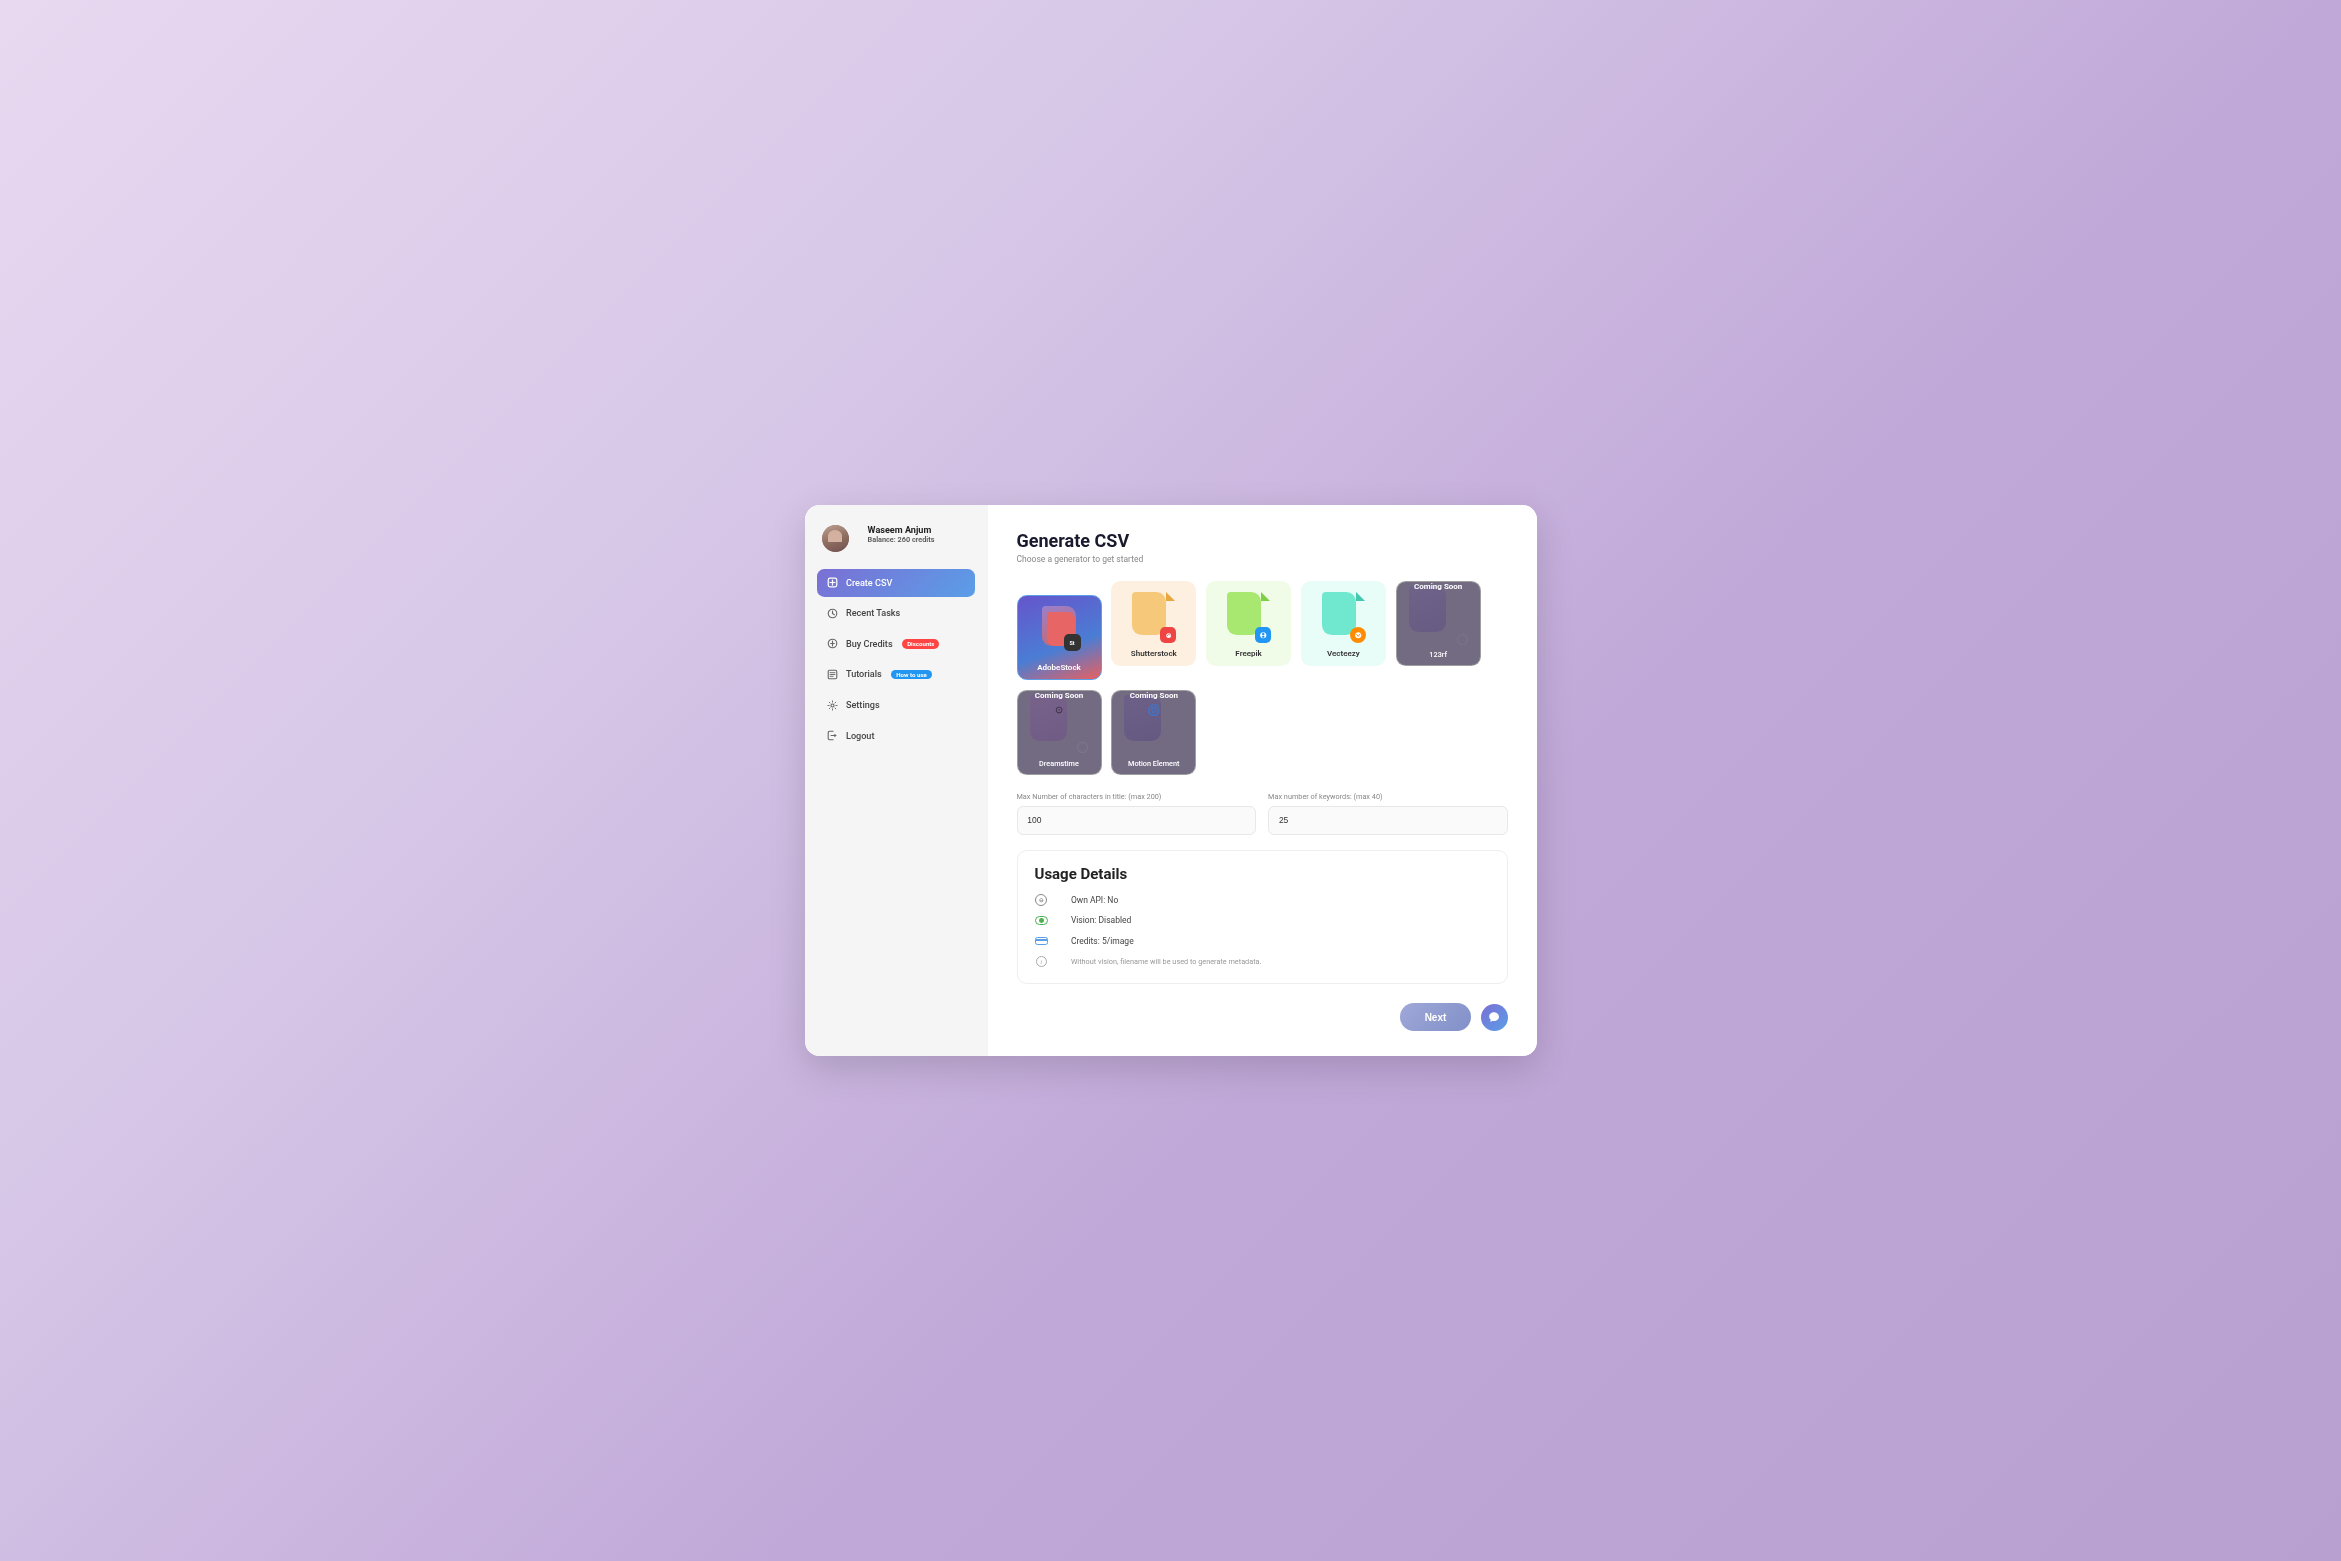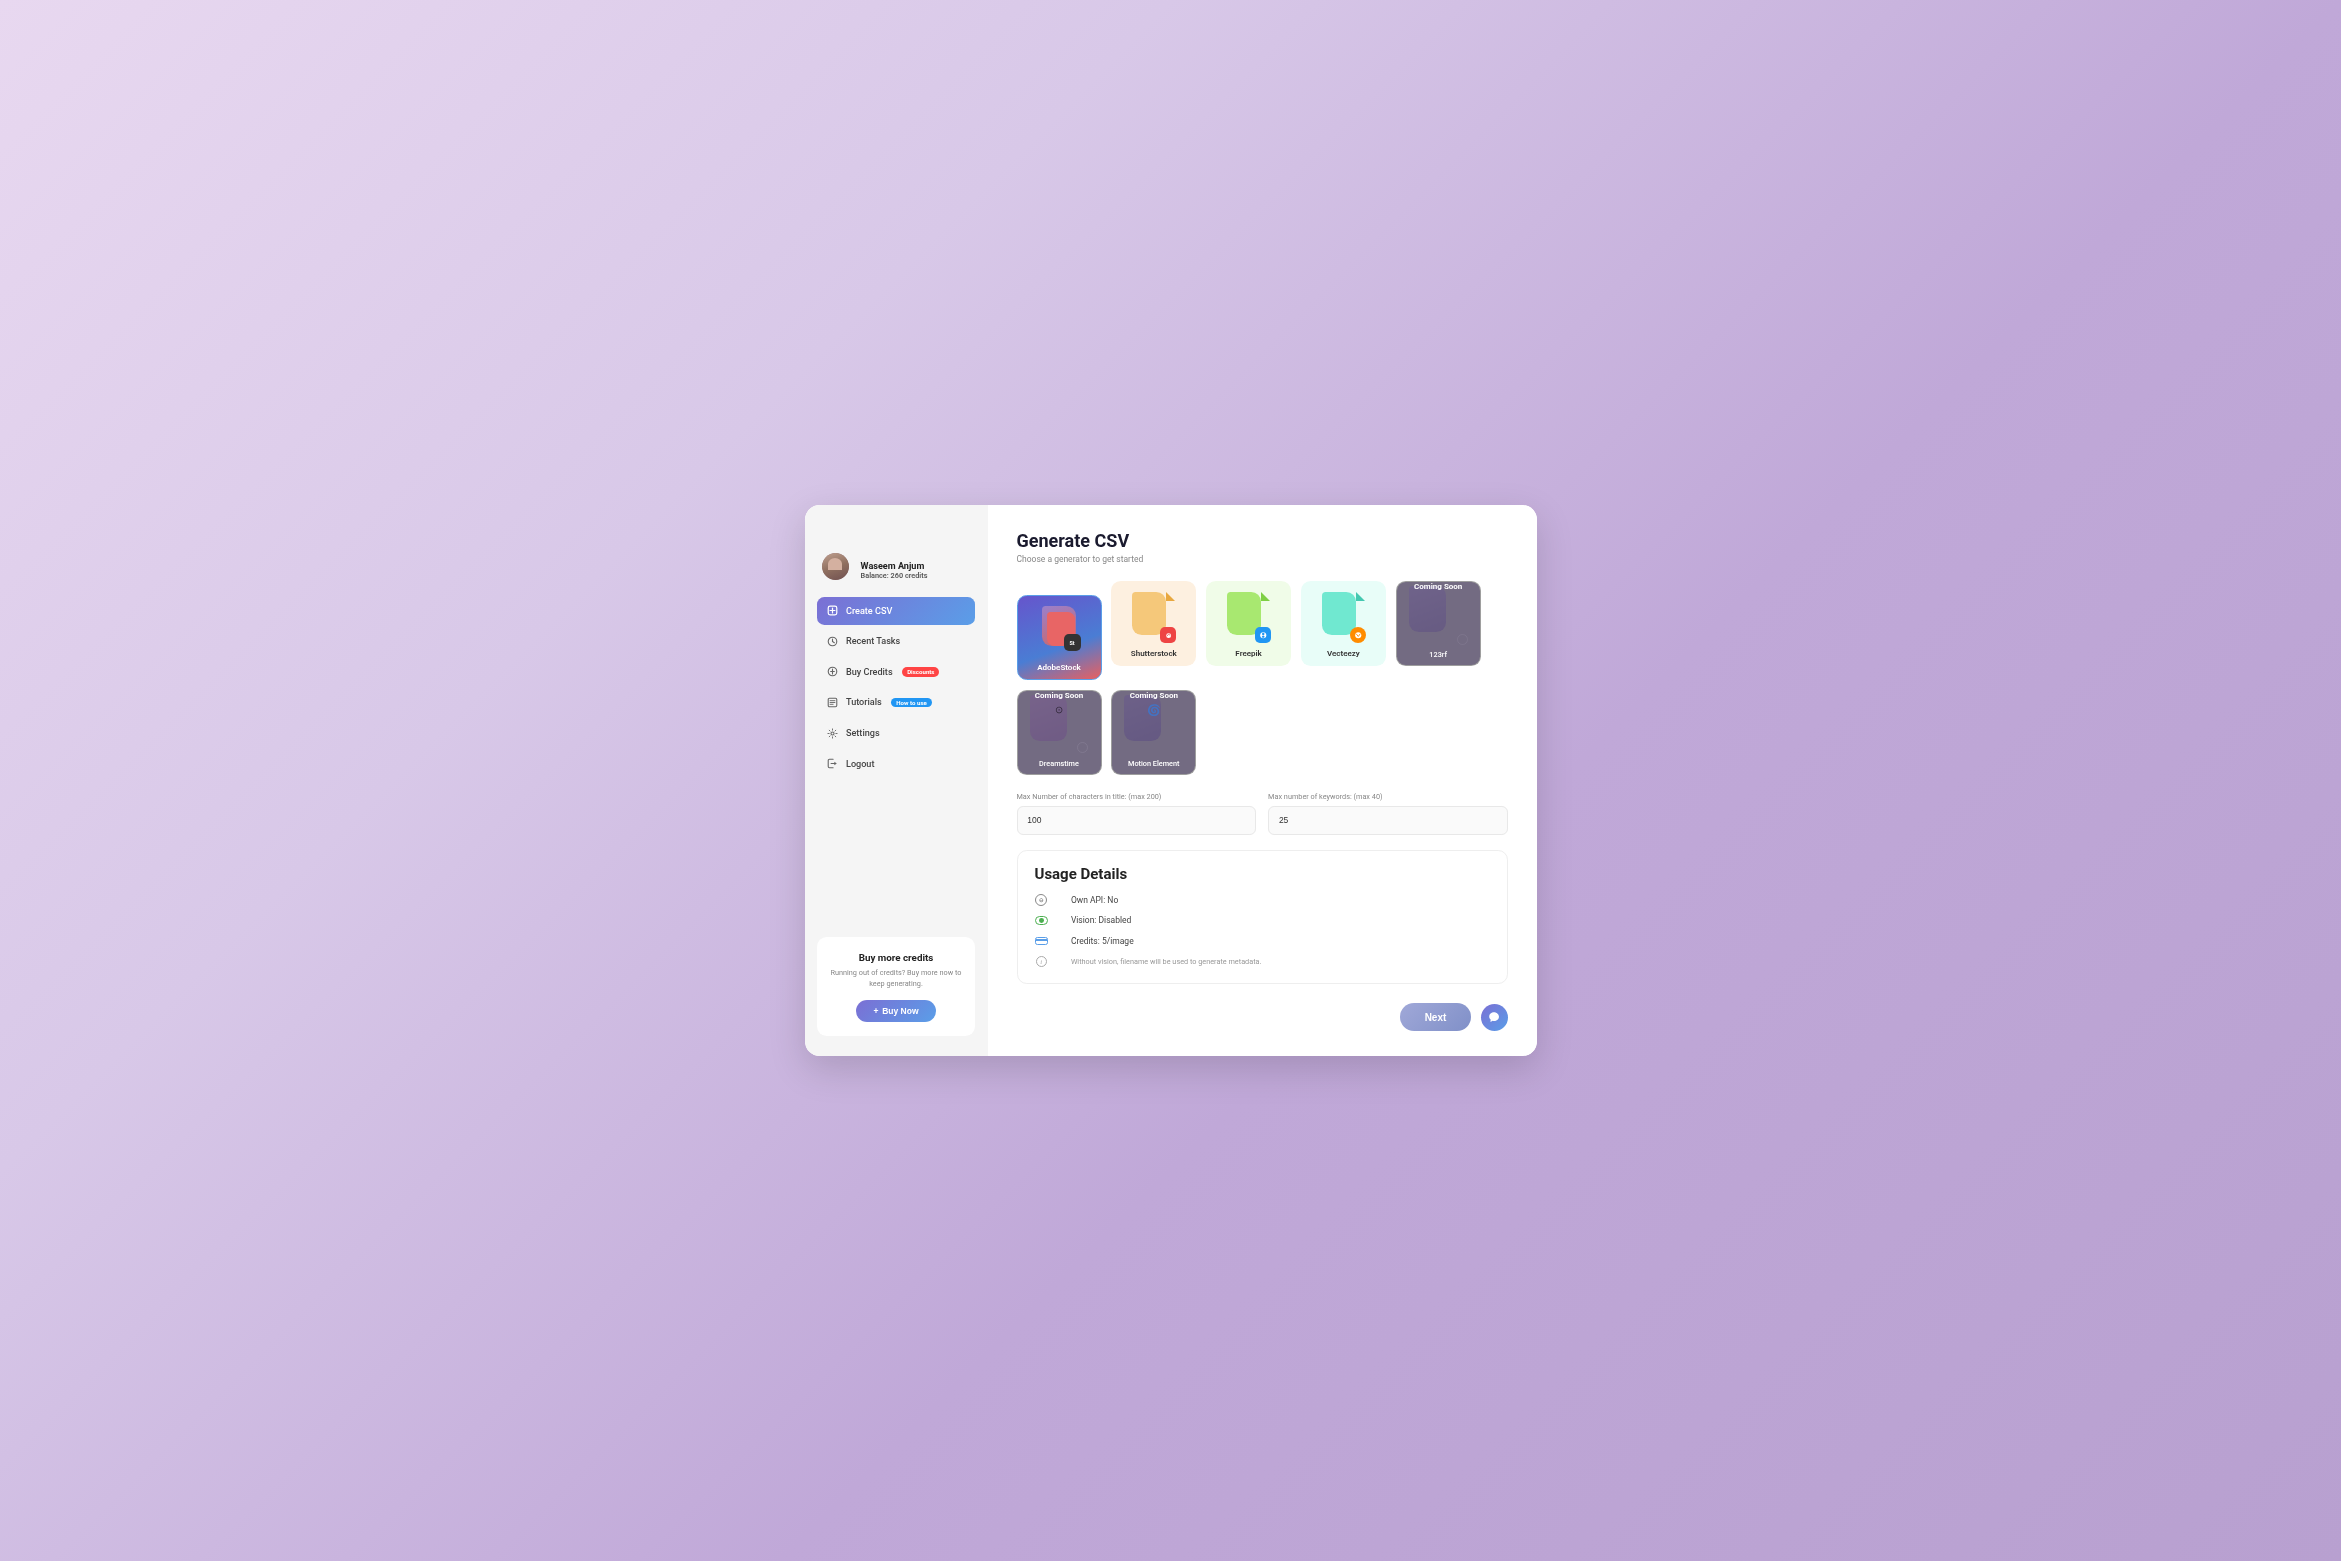--- a/index.html
+++ b/index.html
@@ -32,25 +32,24 @@
       background: #f5f5f5;
       border-radius: 14.6px 0 0 14.6px;
       padding: 19.5px 12.2px;
       display: flex;
       flex-direction: column;
       gap: 0;
     }
 
     .user-profile {
       display: flex;
-      align-items: flex-end;
-      gap: 12px;
+      align-items: flex-start;
+      gap: 19px;
       margin-bottom: 17px;
       padding: 0 4.9px;
-      margin-top: 28px;
     }
 
     .avatar {
       width: 27px;
       height: 27px;
       border-radius: 50%;
       background: linear-gradient(135deg, #a08080 0%, #806060 100%);
       display: flex;
       align-items: center;
       justify-content: center;
@@ -655,28 +654,20 @@
             <path d="M12 12l4-3-4-3v2H6v2h6v2z" fill="#666"></path>
             <path d="M10 2H4a2 2 0 00-2 2v10a2 2 0 002 2h6" stroke="#666" stroke-width="1.8" stroke-linecap="round" fill="none"></path>
           </svg>
         </span>
         <span>Logout</span>
       </div>
     </nav>
 
     <div class="sidebar-spacer"></div>
 
-    <div class="buy-credits-card">
-      <div class="buy-credits-title">Buy more credits</div>
-      <div class="buy-credits-desc">Running out of credits? Buy more now to keep generating.</div>
-      <button class="buy-now-btn">
-        <span>+</span>
-        <span>Buy Now</span>
-      </button>
-    </div>
   </aside>
 
   <main class="main-content">
     <h1 class="page-title">Generate CSV</h1>
     <p class="page-subtitle">Choose a generator to get started</p>
 
     <div class="generator-grid">
 
       <div class="generator-card card-adobestock selected">
         <div class="generator-card-bg">

